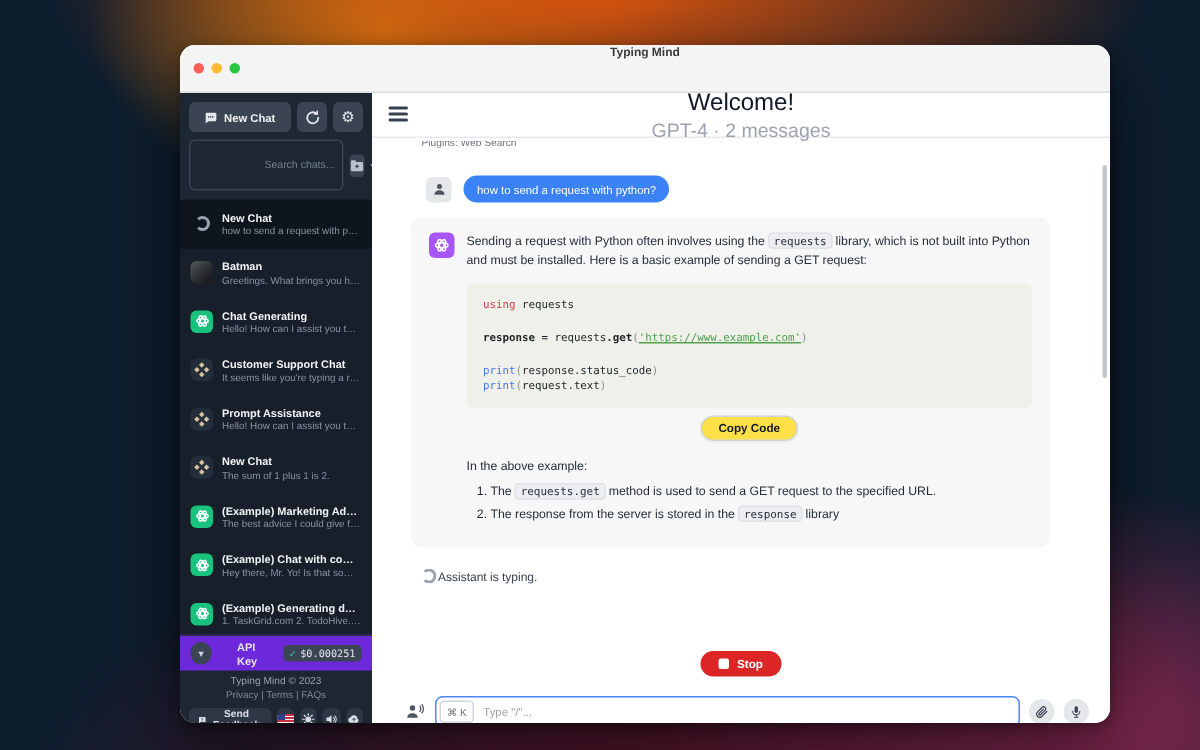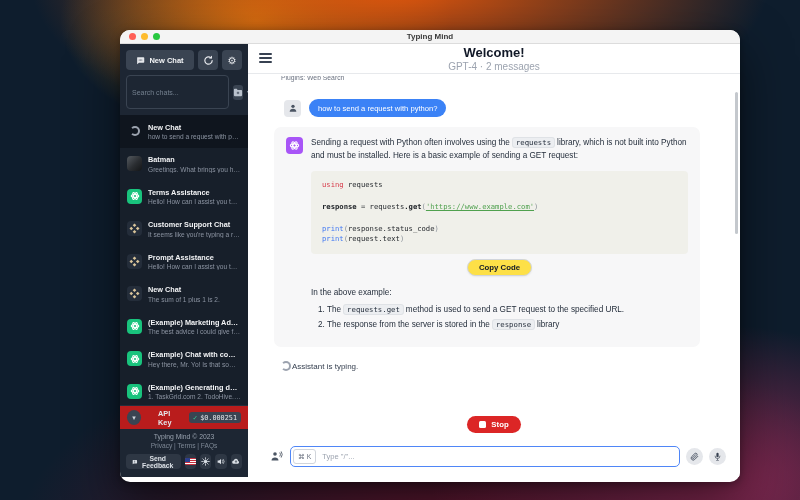--- a/index.html
+++ b/index.html
@@ -12,60 +12,60 @@
       radial-gradient(ellipse 640px 300px at 58% 108%, rgba(112,21,48,.95), transparent 70%),
       radial-gradient(ellipse 560px 250px at 50% -4%, #e8580c, transparent 66%),
       radial-gradient(ellipse 280px 170px at 32% 4%, rgba(245,158,11,.75), transparent 70%);
     position:relative;
   }
 
   
   .window { position:absolute; left:120px; top:30px; width:620px; height:452px;
     border-radius:10px; overflow:hidden; background:#fff;
     box-shadow:0 22px 50px rgba(0,0,0,.55), 0 2px 8px rgba(0,0,0,.35); }
-  .titlebar { height:14px; background:#f4f4f4; border-bottom:1px solid #dcdcdc;
-    display:flex; align-items:center; justify-content:center; position:relative; }
+  .titlebar { height:32px; background:#f4f4f4; border-bottom:1px solid #dcdcdc;
+    display:flex; align-items:flex-start; justify-content:center; position:relative; }
   .lights { position:absolute; left:9px; top:0; height:100%; display:flex; align-items:center; gap:5px; }
   .light { width:7px; height:7px; border-radius:50%; }
   .light.red{background:#ff5f57}.light.yellow{background:#febc2e}.light.green{background:#28c840}
   .titlebar-title { font-size:8px; font-weight:bold; color:#3a3a3a; }
 
   .app { display:flex; height:433px; }
 
   
   .sidebar { width:128px; background:#1d2633; display:flex; flex-direction:column; color:#e5e7eb; }
   .sb-top { padding:6px 6px 5px; display:flex; gap:4px; }
   .btn-newchat { flex:1; height:20px; background:#3a4452; border:none; border-radius:4px;
     color:#f3f4f6; font-size:7.5px; font-weight:bold; display:flex; align-items:center; justify-content:center; gap:4px;
     font-family:inherit; }
   .sb-iconbtn { width:20px; height:20px; background:#3a4452; border:none; border-radius:4px;
     color:#e5e7eb; display:flex; align-items:center; justify-content:center; font-size:10px; }
   .sb-search-row { padding:0 6px 6px; display:flex; align-items:center; gap:4px; }
   .sb-search { flex:1; height:17px; background:transparent; border:1px solid #3a4452; border-radius:4px;
-    color:#cbd2db; font-size:7px; padding:16px 5px; font-family:inherit; }
+    color:#cbd2db; font-size:7px; padding:16px 5px; font-family:inherit;text-align:right; }
   .sb-search::placeholder{ color:#74808f; }
   .folder-btn { width:17px; height:15px; background:#3a4452; border:none; border-radius:3px;
     display:flex; align-items:center; justify-content:center; }
   .sb-chevron { color:#9aa4b1; font-size:8px; }
 
   .chat-list { flex:1; background:#171f2a; overflow:hidden; }
   .chat-item { height:32.5px; display:flex; align-items:center; gap:6px; padding:0 7px; cursor:pointer; }
   .chat-item.active { background:#0f151e; }
   .chat-ic { width:15px; height:15px; border-radius:4px; flex:0 0 auto;
     display:flex; align-items:center; justify-content:center; }
   .chat-ic.openai { background:#19c37d; }
   .chat-ic.diamond { background:#242d3a; }
   .chat-ic.batman { background:linear-gradient(135deg,#555a60 0%,#2a2d31 55%,#131517 100%); }
   .chat-ic.spinner { background:transparent; }
   .ring { width:10px; height:10px; border-radius:50%; border:2px solid #9ca3af; border-left-color:transparent; }
   .chat-txt { min-width:0; }
   .chat-title { font-size:7.3px; font-weight:bold; color:#f3f4f6; white-space:nowrap; overflow:hidden; text-overflow:ellipsis; }
   .chat-preview { font-size:6.6px; color:#8b93a1; margin-top:1.5px; white-space:nowrap; overflow:hidden; text-overflow:ellipsis; }
 
-  .api-row { height:24px; background:#b91c1c; border-top:1px solid #242e3c;
+  .api-row { height:24px; background:#6d28d9; border-top:1px solid #242e3c;
     display:flex; align-items:center; gap:5px; padding:0 7px; }
   .api-collapse { width:15px; height:15px; border-radius:50%; background:#3a4452; border:none;
     color:#cfd5dc; font-size:7px; display:flex; align-items:center; justify-content:center; }
   .api-label { font-size:7.3px; font-weight:bold; color:#e5e7eb; margin-left:12px; }
   .api-badge { background:#3a4452; border-radius:3px; padding:1.5px 4px; display:flex; align-items:center; gap:3px;
     font-family:"DejaVu Sans Mono", monospace; font-size:6.8px; color:#e5e7eb; }
   .api-check { color:#34d399; font-size:7px; }
 
   .sb-footer { padding:4px 6px 8px; text-align:center; }
   .sb-copy { font-size:6.8px; color:#97a0ad; }
@@ -78,22 +78,22 @@
   .usflag { width:11px; height:7px; border-radius:1px; overflow:hidden; position:relative;
     background:repeating-linear-gradient(#c62f3e 0 1px,#fff 1px 2px); }
   .usflag::after { content:""; position:absolute; left:0; top:0; width:5px; height:4px; background:#2b3f8c; }
 
   
   .main { flex:1; background:#fff; display:flex; flex-direction:column; position:relative; }
   .main-header { height:30px; position:relative; border-bottom:1px solid #e7e9ec;
     display:flex; flex-direction:column; align-items:center; justify-content:center; }
   .hamburger { position:absolute; left:11px; top:9px; width:13px; display:flex; flex-direction:column; gap:2.5px; cursor:pointer; }
   .hamburger span { height:1.5px; background:#374151; border-radius:1px; }
-  .main-title { font-size:13px; font-weight:bold; color:#111827; }
-  .main-subtitle { font-size:10px; color:#9ca3af; margin-top:1px; }
+  .main-title { font-size:16px; font-weight:normal; color:#111827; }
+  .main-subtitle { font-size:13px; color:#9ca3af; margin-top:1px; }
 
   .chat-scroll { flex:1; padding:2px 40px 0 26px; position:relative; }
   .plugins-label { font-size:6.8px; color:#6b7280; height:8px; overflow:hidden; margin-left:7px; }
   .plugins-label > span { display:block; margin-top:-2px; }
 
   .user-row { display:flex; align-items:center; gap:8px; margin-top:15px; margin-left:10px; }
   .user-avatar { width:17px; height:17px; border-radius:4px; background:#e5e7eb;
     display:flex; align-items:center; justify-content:center; }
   .user-bubble { background:#3b82f6; color:#fff; font-size:7.6px; padding:4.5px 9px; border-radius:9px; }
 
@@ -214,21 +214,21 @@
           </div>
           <div class="chat-item">
             <div class="chat-ic openai">
               <svg width="10" height="10" viewBox="0 0 24 24" fill="none" stroke="#fff" stroke-width="2.6">
                 <ellipse cx="12" cy="12" rx="9" ry="3.6"></ellipse>
                 <ellipse cx="12" cy="12" rx="9" ry="3.6" transform="rotate(60 12 12)"></ellipse>
                 <ellipse cx="12" cy="12" rx="9" ry="3.6" transform="rotate(120 12 12)"></ellipse>
               </svg>
             </div>
             <div class="chat-txt">
-              <div class="chat-title">Terms Assistance</div>
+              <div class="chat-title">Chat Generating</div>
               <div class="chat-preview">Hello! How can I assist you today?</div>
             </div>
           </div>
           <div class="chat-item">
             <div class="chat-ic diamond">
               <svg width="11" height="11" viewBox="0 0 24 24" fill="#d9c49a">
                 <rect x="9.2" y="2.2" width="5.6" height="5.6" transform="rotate(45 12 5)"></rect>
                 <rect x="2.2" y="9.2" width="5.6" height="5.6" transform="rotate(45 5 12)"></rect>
                 <rect x="16.2" y="9.2" width="5.6" height="5.6" transform="rotate(45 19 12)"></rect>
                 <rect x="9.2" y="16.2" width="5.6" height="5.6" transform="rotate(45 12 19)"></rect>

